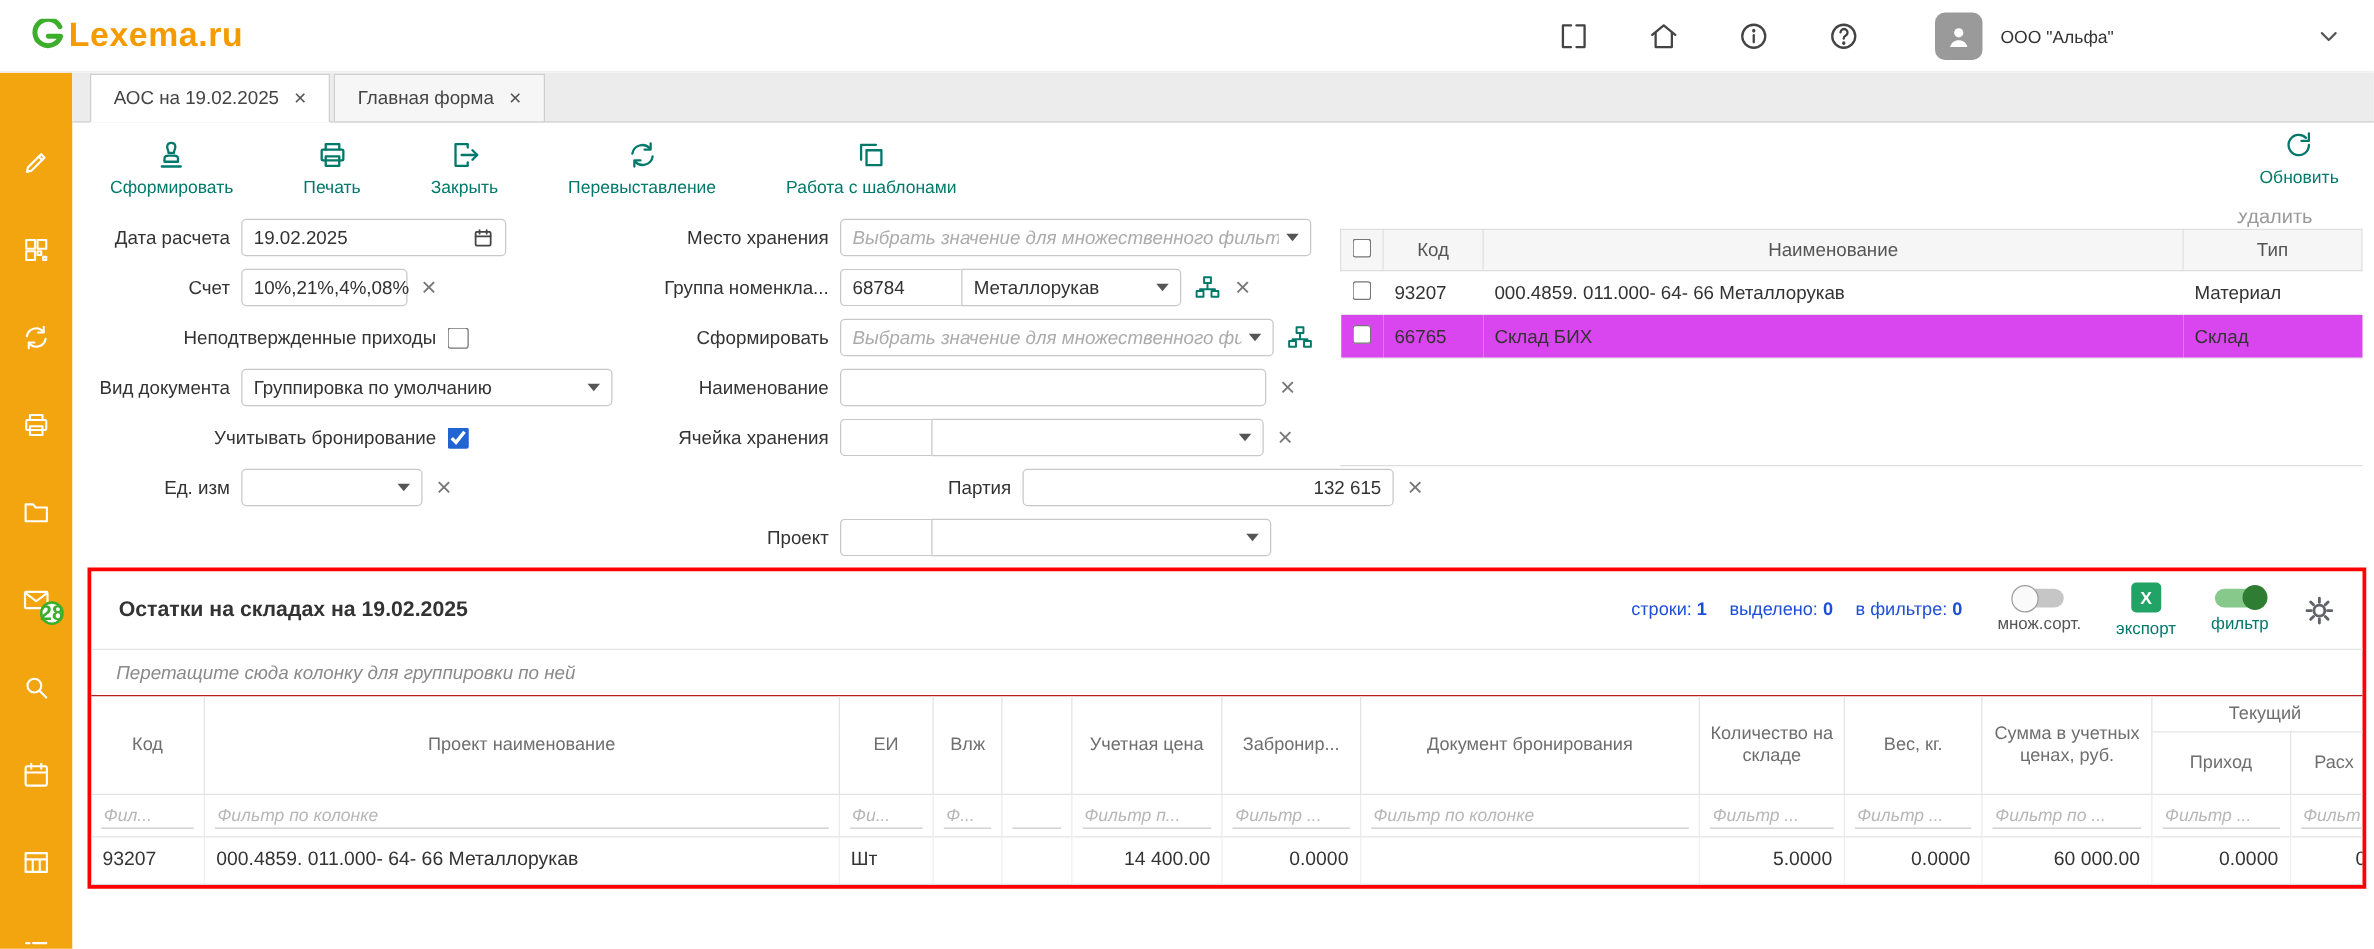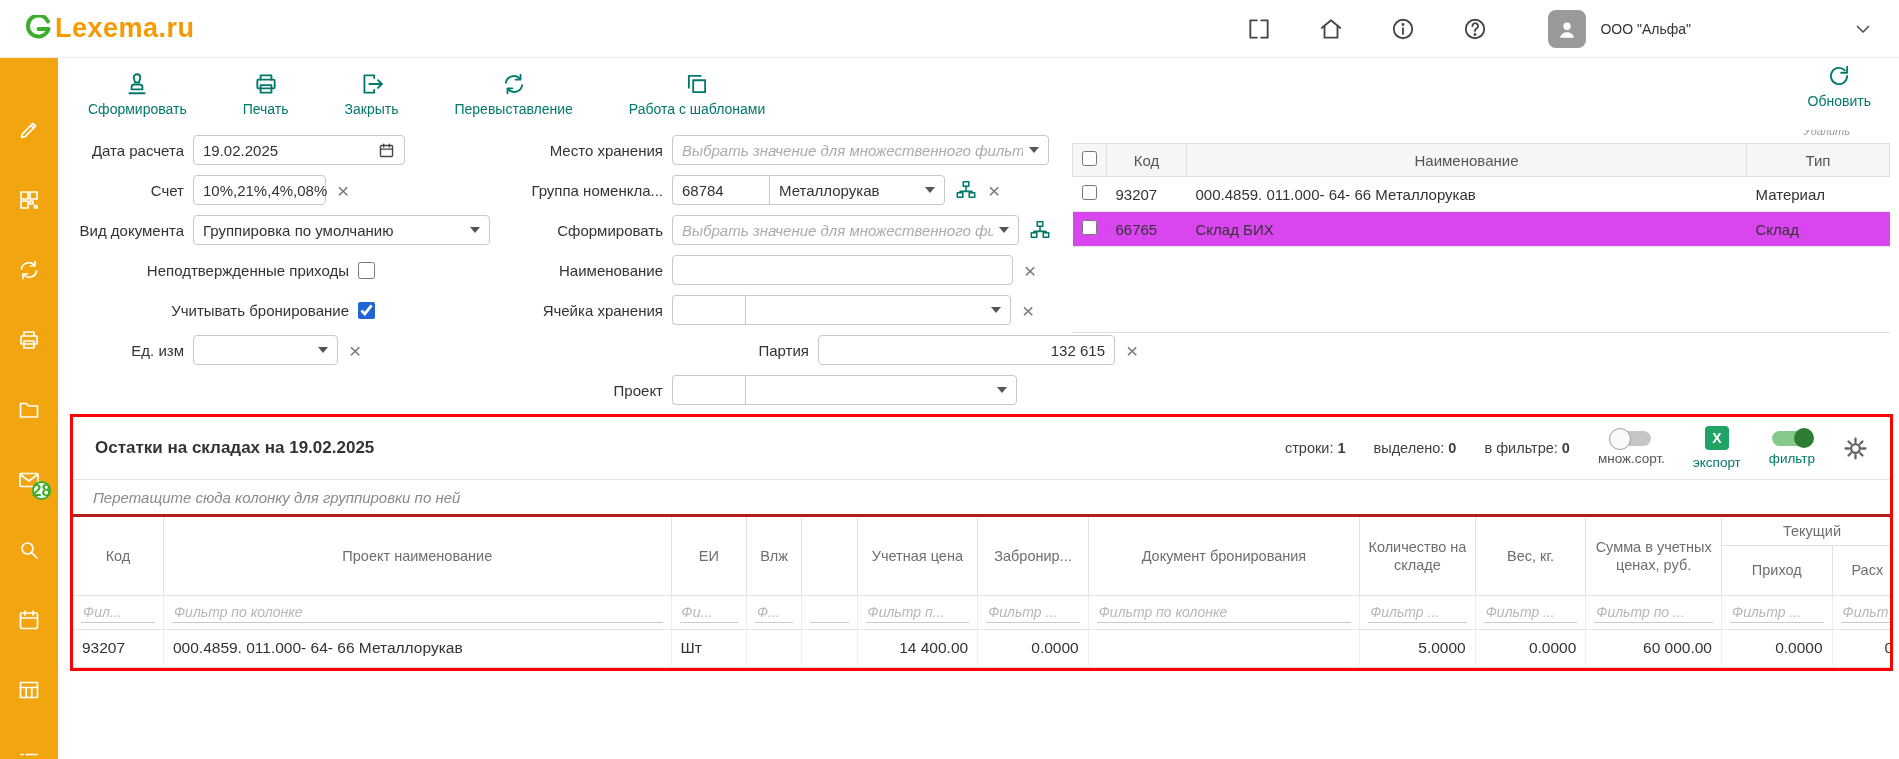--- a/index.html
+++ b/index.html
@@ -66,51 +66,51 @@
   .xclear { color:#777; font-size:21px; line-height:1; margin-left:11px; cursor:pointer; }
   .xclear::before { content:"×"; }
   .tree-btn { margin-left:10px; display:inline-flex; color:#00796B; cursor:pointer; }
   .cb { width:17px; height:17px; accent-color:#2264D1; cursor:pointer; }
   .rjust { justify-content:flex-end; }
 
   
   .right-panel { position:absolute; left:1014px; top:0; width:818px; height:203px;
     border-bottom:1px solid #DDD; background:#fff; }
   .del-strip { height:13px; overflow:hidden; position:relative; }
-  .del-strip span { position:absolute; right:40px; top:-5px; color:#999; font-size:11px; cursor:pointer;font-style:italic; }
+  .del-strip span { position:absolute; right:40px; top:-5px; color:#999; font-size:16px; cursor:pointer; }
   .rtbl { border-collapse:collapse; table-layout:fixed; width:818px; }
   .rtbl th { background:#F6F6F6; border:1px solid #DFDFDF; height:33px; font-weight:normal;
     color:#555; font-size:15px; cursor:pointer; }
   .rtbl td { border-bottom:1px solid #E8E8E8; height:35px; padding:0 9px; font-size:15px;
     white-space:nowrap; overflow:hidden; }
   .rtbl td:first-child { text-align:center; padding:0; }
   .rtbl tr.selected td { background:#d946ef; }
 
   
   .bottom-wrap { margin:4px 6px 0 12px; border:3px solid #FE0000; background:#fff; }
   .sec-head { height:62px; display:flex; align-items:center; padding:0 22px; }
   .sec-title { font-size:17px; font-weight:bold; color:#333; }
   .sec-right { margin-left:auto; display:flex; align-items:center; gap:28px; }
-  .stats { display:flex; gap:28px; font-size:14.5px; color:#404040; white-space:nowrap; }
+  .stats { display:flex; gap:18px; font-size:14.5px; color:#1d4ed8; white-space:nowrap; }
   .stats b { margin-left:4px; }
   .ctrl { display:flex; flex-direction:column; align-items:center; gap:5px; cursor:pointer; }
   .clabel { font-size:13.5px; }
   .clabel.teal { color:#00796B; }
   .clabel.gray { color:#555; }
   .tog { width:40px; height:15px; border-radius:8px; position:relative; display:inline-block; }
   .tog.off { background:#C6C6C6; }
   .tog.off::after { content:""; position:absolute; left:-2px; top:-3px; width:20px; height:20px;
     border-radius:50%; background:#FAFAFA; border:1px solid #9E9E9E; }
   .tog.on { background:#86C98B; }
   .tog.on::after { content:""; position:absolute; right:-2px; top:-3px; width:20px; height:20px;
     border-radius:50%; background:#2E7D32; }
   .xls { width:24px; height:24px; border-radius:4px; background:#21A366; color:#fff;
     font-size:14px; font-weight:bold; display:flex; align-items:center; justify-content:center; }
   .gear { color:#5F6368; display:inline-flex; cursor:pointer; }
-  .drag-row { height:38px; border-top:1px solid #E5E5E5; border-bottom:3px solid #b91c1c;
+  .drag-row { height:38px; border-top:1px solid #E5E5E5; border-bottom:1px solid #b91c1c;
     display:flex; align-items:center; padding:0 20px; font-style:italic; color:#8A8A8A; }
   .tbl-wrap { overflow:hidden; width:100%; }
   .btbl { border-collapse:collapse; table-layout:fixed; width:1830px; }
   .btbl th { font-weight:normal; color:#6E6E6E; font-size:14.5px; text-align:center;
     vertical-align:middle; border-right:1px solid #E3E3E3; border-bottom:1px solid #E3E3E3;
     padding:2px 6px; line-height:1.25; cursor:pointer; }
   .btbl .gh { height:28px; }
   .btbl .hrow2 th { height:50px; }
   .btbl .filters td { border-right:1px solid #ECECEC; border-bottom:1px solid #E3E3E3;
     height:34px; padding:3px 8px; }
@@ -236,20 +236,30 @@
     </span>
   <span class="sb-ic">
     <svg width="24" height="24" viewBox="0 0 24 24">
         <path d="M4 6.5h2.5M4 12h2.5M4 17.5h2.5M9.5 6.5H20M9.5 12H20M9.5 17.5H20"></path>
       </svg>
     </span>
 </aside>
 
 <div class="main">
 
+  <div class="tabbar">
+    <div class="tab active">
+      <span>АОС на 19.02.2025</span>
+      <span class="tab-x"></span>
+    </div>
+    <div class="tab">
+      <span>Главная форма</span>
+      <span class="tab-x"></span>
+    </div>
+  </div>
 
   <div class="toolbar">
     <div class="tbtn">
       <svg width="26" height="26" viewBox="0 0 24 24">
           <path d="M12 3c1.8 0 3 1.2 3 3 0 1.6-1 2.6-1 4.5h-4C10 8.6 9 7.6 9 6c0-1.8 1.2-3 3-3z"></path>
           <path d="M7 14.7c0-1.7 1.6-2.2 3-2.2h4c1.4 0 3 .5 3 2.2V17H7v-2.3z"></path>
           <path d="M5 20.5h14"></path>
         </svg>
       <span>Сформировать</span>
     </div>
@@ -310,29 +320,29 @@
           </div>
         </div>
         <div class="frow">
           <span class="flabel">Счет</span>
           <div class="field" style="width:133px">
             <span>10%,21%,4%,08%</span>
           </div>
           <span class="xclear"></span>
         </div>
         <div class="frow">
+          <span class="flabel wide">Неподтвержденные приходы</span>
+          <input type="checkbox" class="cb" style="">
+        </div>
+        <div class="frow">
           <span class="flabel">Вид документа</span>
           <div class="field sel" style="width:297px">
             <span>Группировка по умолчанию</span>
             <span class="chev"></span>
           </div>
-        </div>
-        <div class="frow">
-          <span class="flabel wide">Неподтвержденные приходы</span>
-          <input type="checkbox" class="cb" style="">
         </div>
         <div class="frow">
           <span class="flabel wide">Учитывать бронирование</span>
           <input type="checkbox" class="cb" checked="" style="">
         </div>
         <div class="frow">
           <span class="flabel">Ед. изм</span>
           <div class="field sel" style="width:145px">
             <span class="chev"></span>
           </div>

